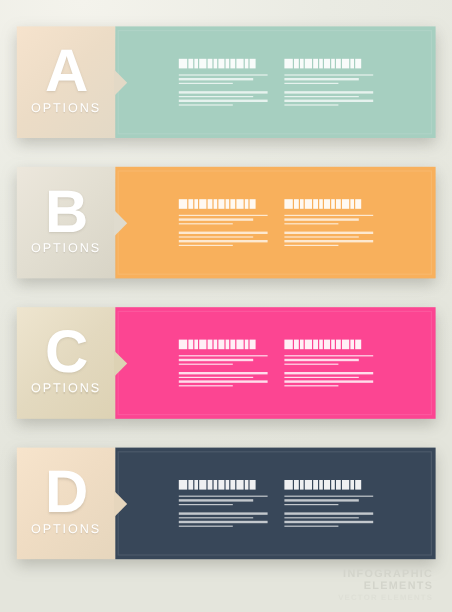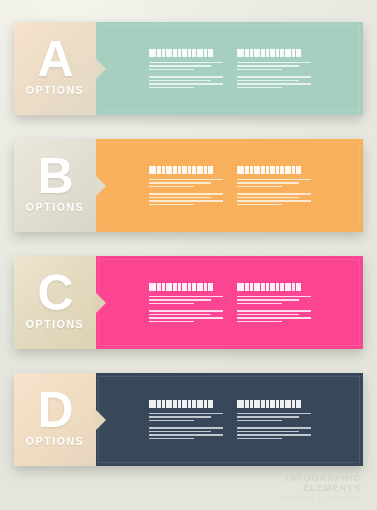--- a/index.html
+++ b/index.html
@@ -59,21 +59,21 @@
     font-size: 50px;
     line-height: 0.88;
     font-weight: 700;
     color: #ffffff;
     letter-spacing: -1px;
     text-shadow: 0 1px 2px rgba(120,110,95,0.22);
   }
 
   .opt-label {
     font-size: 10.5px;
-    font-weight: 700;
+    font-weight: 400;
     letter-spacing: 1.6px;
     color: #ffffff;
     margin-top: 3px;
     text-shadow: 0 1px 1px rgba(120,110,95,0.22);
   }
 
   
   .content-panel {
     position: relative;
     flex: 1 1 auto;

